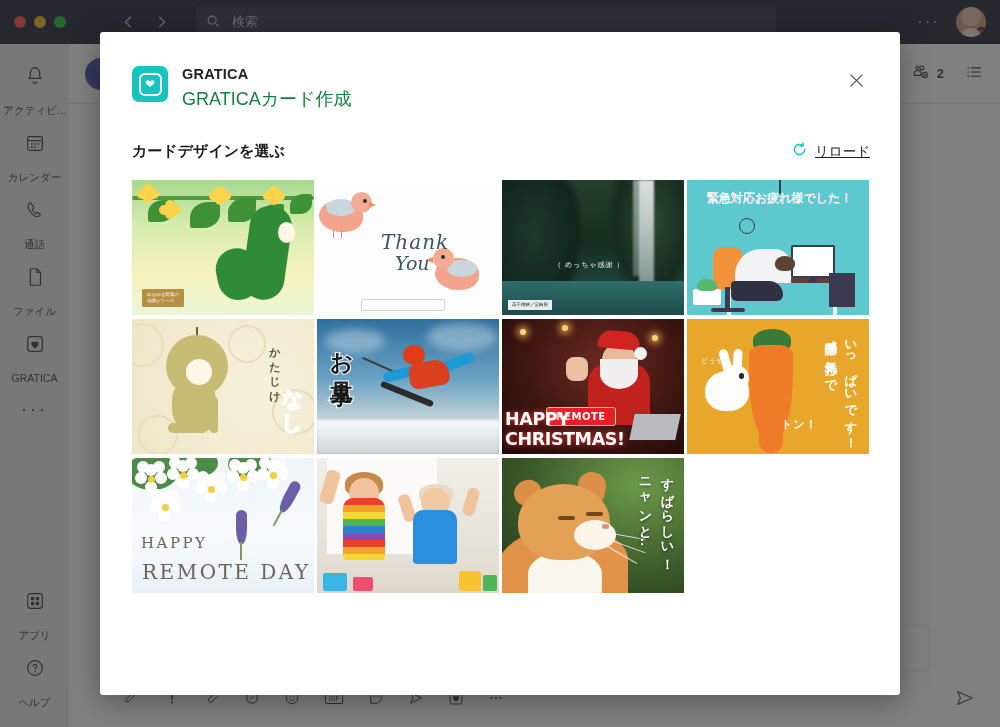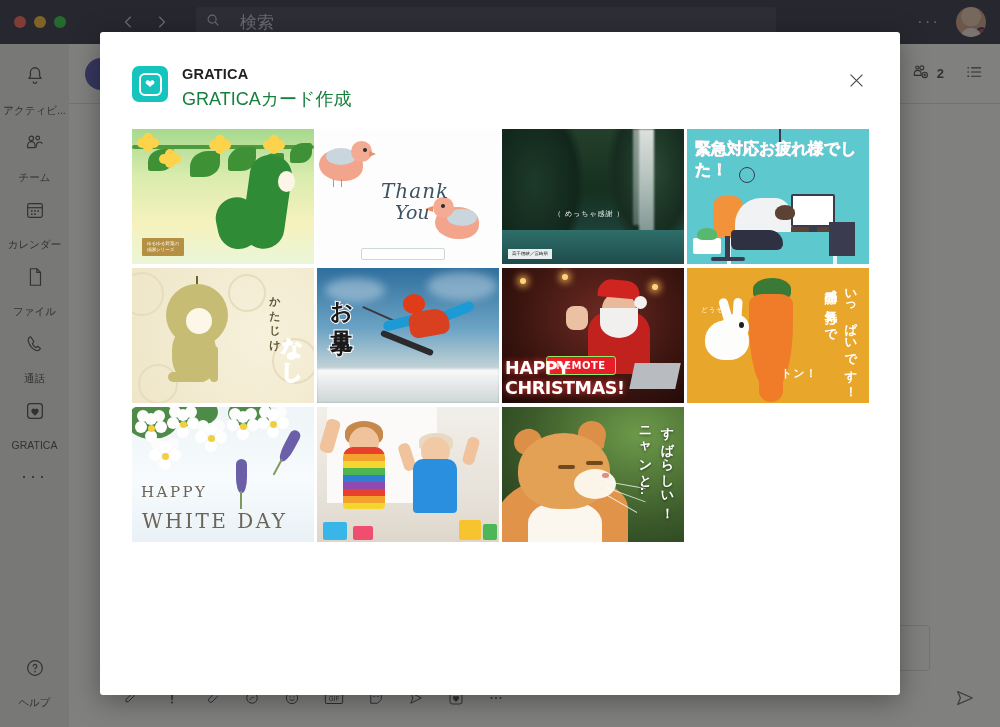--- a/index.html
+++ b/index.html
@@ -18,21 +18,21 @@
   .traffic { display:flex; gap:8px; padding-left:14px; }
   .dot { width:12px; height:12px; border-radius:50%; }
   .dot.red{background:#ff5f57;} .dot.yel{background:#febc2e;} .dot.grn{background:#28c840;}
 
   .navarrows { display:flex; gap:18px; margin-left:56px; color:#cfcfe0; }
   .navarrows svg { display:block; }
 
   .searchbox {
     margin-left:28px; width:580px; height:30px; background:#3d3d57;
     border-radius:3px; display:flex; align-items:center; padding:0 10px;
-    color:#c9c9dd; font-size:17px; gap:20px;
+    color:#c9c9dd; font-size:13px; gap:12px;
   }
   .tb-right {
     margin-left:auto; display:flex; align-items:center; gap:16px; padding-right:14px;
   }
   .ellipsis-dots { color:#b9b9cf; letter-spacing:2px; font-size:17px; line-height:10px; }
   .avatar {
     position:relative; width:30px; height:30px; border-radius:50%;
     background:radial-gradient(circle at 50% 32%, #e6c6ad 0 38%, #cf9f80 39% 100%);
     overflow:hidden;
   }
@@ -217,22 +217,22 @@
     position:absolute; left:52px; top:80px; color:#f0f0f0; font-size:7px; letter-spacing:1px;
   }
   .c3 .badge {
     position:absolute; left:6px; bottom:5px; background:rgba(255,255,255,.9);
     color:#222; font-size:4.5px; padding:2px 4px; line-height:6px;
   }
 
   
   .c4 { background:#5ec8cf; }
   .c4 .ttl {
-    position:absolute; left:8px; top:10px; color:#ff7a9c; font-size:16px;
-    font-weight:700; letter-spacing:0px; -webkit-text-stroke:.6px #ffffff;
+    position:absolute; left:20px; top:10px; color:#ff7a9c; font-size:12px;
+    font-weight:400; letter-spacing:0px; -webkit-text-stroke:.6px #ffffff;
     font-family:"DejaVu Sans", sans-serif;
   }
   .c4 .desk { position:absolute; left:36px; bottom:32px; width:116px; height:5px; background:#5b4233; }
   .c4 .deskleg{position:absolute; bottom:0; width:4px; height:32px; background:#e8f6f7;}
   .c4 .monitor { position:absolute; right:34px; bottom:37px; width:44px; height:33px; background:#fff; border:2px solid #3b3b4f; border-radius:2px; }
   .c4 .monstand{position:absolute; right:52px; bottom:32px; width:8px; height:6px; background:#3b3b4f;}
   .c4 .chair { position:absolute; left:26px; bottom:26px; width:30px; height:42px; background:#f2923a; border-radius:10px 10px 3px 3px; }
   .c4 .chairleg{position:absolute; left:38px; bottom:6px; width:5px; height:22px; background:#3b3b4f;}
   .c4 .chairbase{position:absolute; left:24px; bottom:3px; width:34px; height:4px; background:#3b3b4f; border-radius:2px;}
   .c4 .person { position:absolute; left:48px; bottom:32px; width:56px; height:34px; background:#f0f2f3; border-radius:26px 16px 0 0; }
@@ -414,79 +414,80 @@
       <span>
         <svg width="22" height="22" viewBox="0 0 24 24">
             <path d="M12 3a5 5 0 0 0-5 5v4l-1.6 2.6h13.2L17 12V8a5 5 0 0 0-5-5z" fill="none" stroke="#484644" stroke-width="1.4" stroke-linejoin="round"></path>
             <path d="M10 18a2 2 0 0 0 4 0" fill="none" stroke="#484644" stroke-width="1.4"></path>
           </svg>
       </span>
       <span class="lbl">アクティビ...</span>
     </div>
 
 
-    <div class="rail-item">
-      <span>
-        <svg width="22" height="22" viewBox="0 0 24 24">
-            <circle cx="8" cy="7" r="2.4" fill="none" stroke="#484644" stroke-width="1.3"></circle>
-            <circle cx="15" cy="6.5" r="2" fill="none" stroke="#484644" stroke-width="1.3"></circle>
-            <path d="M4 17v-2.5a4 4 0 0 1 8 0V17z" fill="none" stroke="#484644" stroke-width="1.3"></path>
-            <path d="M13.5 17v-2.5a3.5 3.5 0 0 1 6.5-1.8" fill="none" stroke="#484644" stroke-width="1.3"></path>
-          </svg>
-      </span>
-      <span class="lbl">チーム</span>
-    </div>
 
     <div class="rail-item">
       <span>
         <svg width="22" height="22" viewBox="0 0 24 24">
             <rect x="4" y="5" width="16" height="15" rx="2" fill="none" stroke="#484644" stroke-width="1.3"></rect>
             <path d="M4 9.5h16" stroke="#484644" stroke-width="1.3"></path>
             <circle cx="8.5" cy="13" r="1" fill="#484644"></circle>
             <circle cx="12" cy="13" r="1" fill="#484644"></circle>
             <circle cx="15.5" cy="13" r="1" fill="#484644"></circle>
             <circle cx="8.5" cy="16.5" r="1" fill="#484644"></circle>
             <circle cx="12" cy="16.5" r="1" fill="#484644"></circle>
           </svg>
       </span>
       <span class="lbl">カレンダー</span>
     </div>
 
     <div class="rail-item">
       <span>
         <svg width="22" height="22" viewBox="0 0 24 24">
+            <path d="M7 4c-2 1-3 3-2 6s4 7 7 8.5 5 .5 6-1.5l-3-2.5-2 1.5c-1.5-1-3-2.5-3.8-4.3L10.7 9z" fill="none" stroke="#484644" stroke-width="1.3" stroke-linejoin="round"></path>
+          </svg>
+      </span>
+      <span class="lbl">通話</span>
+    </div>
+
+    <div class="rail-item">
+      <span>
+        <svg width="22" height="22" viewBox="0 0 24 24">
             <path d="M7 3h7l4 4v14H7z" fill="none" stroke="#484644" stroke-width="1.3" stroke-linejoin="round"></path>
             <path d="M14 3v4h4" fill="none" stroke="#484644" stroke-width="1.3"></path>
           </svg>
       </span>
       <span class="lbl">ファイル</span>
-    </div>
-
-    <div class="rail-item">
-      <span>
-        <svg width="22" height="22" viewBox="0 0 24 24">
-            <path d="M7 4c-2 1-3 3-2 6s4 7 7 8.5 5 .5 6-1.5l-3-2.5-2 1.5c-1.5-1-3-2.5-3.8-4.3L10.7 9z" fill="none" stroke="#484644" stroke-width="1.3" stroke-linejoin="round"></path>
-          </svg>
-      </span>
-      <span class="lbl">通話</span>
     </div>
 
     <div class="rail-item">
       <span>
         <svg width="22" height="22" viewBox="0 0 24 24">
             <rect x="4" y="4" width="16" height="16" rx="3" fill="none" stroke="#484644" stroke-width="1.4"></rect>
             <path d="M12 17s-4-2.7-4-5.3A2.3 2.3 0 0 1 12 10a2.3 2.3 0 0 1 4 1.7C16 14.3 12 17 12 17z" fill="#484644"></path>
           </svg>
       </span>
       <span class="lbl">GRATICA</span>
     </div>
 
     <div class="rail-dots">···</div>
 
     <div class="rail-bottom">
+      <div class="rail-item">
+        <span>
+          <svg width="22" height="22" viewBox="0 0 24 24">
+              <rect x="4" y="4" width="16" height="16" rx="3" fill="none" stroke="#484644" stroke-width="1.3"></rect>
+              <rect x="7.5" y="7.5" width="3.6" height="3.6" rx=".7" fill="#484644"></rect>
+              <rect x="12.9" y="7.5" width="3.6" height="3.6" rx=".7" fill="#484644"></rect>
+              <rect x="7.5" y="12.9" width="3.6" height="3.6" rx=".7" fill="#484644"></rect>
+              <rect x="12.9" y="12.9" width="3.6" height="3.6" rx=".7" fill="#484644"></rect>
+            </svg>
+        </span>
+        <span class="lbl">アプリ</span>
+      </div>
       <div class="rail-item">
         <span>
           <svg width="22" height="22" viewBox="0 0 24 24">
               <circle cx="12" cy="12" r="8" fill="none" stroke="#484644" stroke-width="1.3"></circle>
               <path d="M10 10a2 2 0 1 1 2.6 1.9c-.5.2-.6.6-.6 1.1" fill="none" stroke="#484644" stroke-width="1.3" stroke-linecap="round"></path>
               <circle cx="12" cy="16" r=".9" fill="#484644"></circle>
             </svg>
         </span>
         <span class="lbl">ヘルプ</span>
       </div>
@@ -606,20 +607,32 @@
         <div class="app-name">GRATICA</div>
         <div class="app-sub">GRATICAカード作成</div>
       </div>
       <div class="close-btn">
         <svg width="17" height="17" viewBox="0 0 20 20">
             <path d="M3 3 L17 17 M17 3 L3 17" stroke="#484644" stroke-width="1.3"></path>
           </svg>
       </div>
     </div>
 
+    <div class="section-row">
+      <div class="section-title">カードデザインを選ぶ</div>
+      <div class="reload">
+        <span>
+          <svg width="17" height="17" viewBox="0 0 20 20">
+              <path d="M16 10a6 6 0 1 1-2.2-4.6" fill="none" stroke="#14c4bd" stroke-width="1.7" stroke-linecap="round"></path>
+              <path d="M14.2 2.2 V6 H10.4" fill="none" stroke="#14c4bd" stroke-width="1.7" stroke-linecap="round" stroke-linejoin="round"></path>
+            </svg>
+        </span>
+        <span class="txt">リロード</span>
+      </div>
+    </div>
 
     <div class="grid">
 
       <div class="card">
         <div class="art c1">
           <div class="sky"></div>
           <div class="vine"></div>
           <div class="leaf" style="left:16px;top:20px;width:26px;height:22px;"></div>
           <div class="leaf" style="left:58px;top:22px;width:30px;height:26px;"></div>
           <div class="leaf" style="left:96px;top:18px;width:28px;height:24px;"></div>
@@ -792,21 +805,21 @@
               <i></i>
               <b></b>
             </div>
           <div class="fl" style="left:18px;top:34px;">
               <i></i>
               <b></b>
             </div>
           <div class="lav" style="left:104px;top:52px;"></div>
           <div class="lav" style="left:152px;top:22px;transform:rotate(28deg);"></div>
           <div class="t1">HAPPY</div>
-          <div class="t2">WHITE DAY</div>
+          <div class="t2">REMOTE DAY</div>
         </div>
       </div>
 
       <div class="card">
         <div class="art c11">
           <div class="wall"></div>
           <div class="arm2" style="left:6px;top:12px;width:14px;height:34px;transform:rotate(16deg);"></div>
           <div class="arm2" style="left:84px;top:36px;width:12px;height:28px;transform:rotate(-18deg);"></div>
           <div class="arm2" style="left:148px;top:30px;width:12px;height:28px;transform:rotate(16deg);"></div>
           <div class="hair1"></div>

